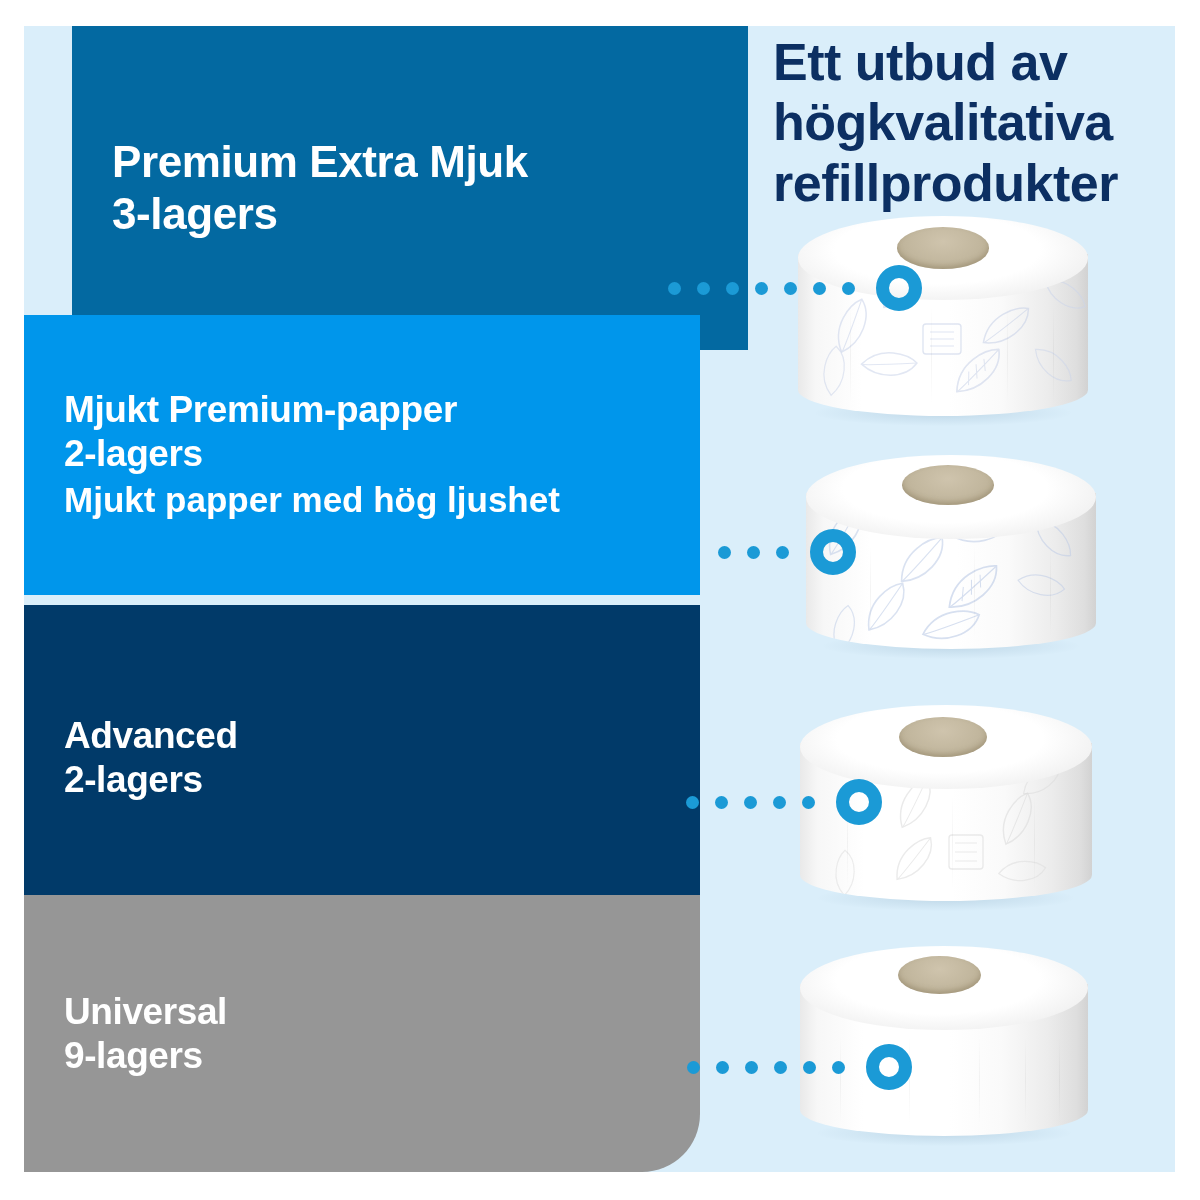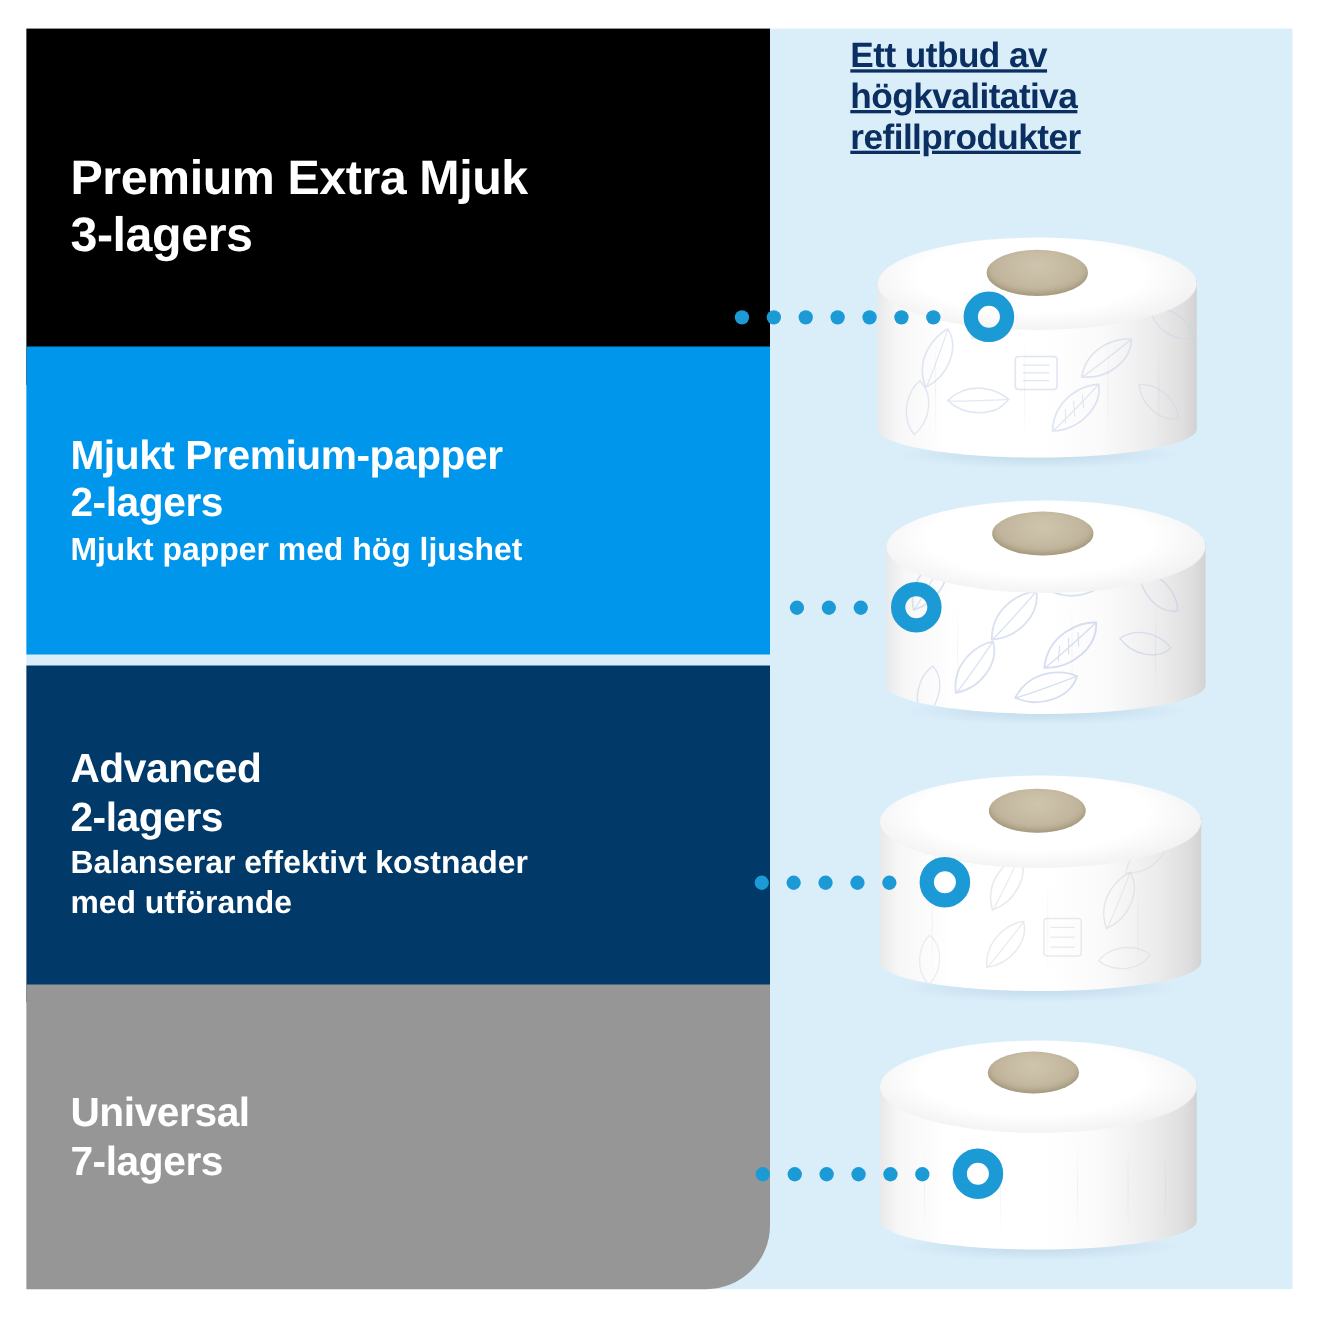--- a/index.html
+++ b/index.html
@@ -34,49 +34,48 @@
     color: #ffffff;
     font-weight: bold;
     font-size: 37px;
     line-height: 1.18;
     letter-spacing: -0.4px;
     white-space: pre-line;
   }
   .band-sub {
     color: #ffffff;
     font-weight: bold;
-    font-size: 29px;
+    font-size: 35px;
     line-height: 1.22;
     margin-top: 4px;
     white-space: pre-line;
   }
 
-  #band-0 { top: 26px;  height: 324px; background: #000000; }
+  #band-0 { top: 26px;  height: 324px; background: #0369a1; margin-left: 48px; }
   #band-1 { top: 315px; height: 280px; background: #0096eb; }
   #band-2 { top: 605px; height: 306px; background: #013a69; }
   #band-3 { top: 895px; height: 277px; background: #969696;
             border-bottom-right-radius: 58px; }
 
   #band-0 .band-title { font-size: 44px; }
   #band-0 .band-sub   { font-size: 27px; }
 
   
   .header {
     position: absolute;
     left: 773px; top: 32px;
     width: 400px;
   }
   .header-title {
     color: #0c2f62;
     font-weight: bold;
-    font-size: 32px;
+    font-size: 52px;
     line-height: 1.16;
     letter-spacing: -0.5px;
     white-space: pre-line;
-    text-decoration: underline;
   }
 
   
   .connector {
     position: absolute;
     display: flex;
     align-items: center;
     gap: 16px;
   }
   .conn-dot {
@@ -176,27 +175,25 @@
 
   <div class="band" id="band-1">
     <div class="band-title">Mjukt Premium-papper
 2-lagers</div>
     <div class="band-sub">Mjukt papper med hög ljushet</div>
   </div>
 
   <div class="band" id="band-2">
     <div class="band-title">Advanced
 2-lagers</div>
-    <div class="band-sub">Balanserar effektivt kostnader
-med utförande</div>
   </div>
 
   <div class="band" id="band-3">
     <div class="band-title">Universal
-7-lagers</div>
+9-lagers</div>
   </div>
 
   <div class="roll" style="left:798px; top:216px; width:290px; height:200px;">
     <div class="roll-wrap">
       <div class="roll-shadow"></div>
       <div class="roll-body">
         <div class="roll-emboss">
           <span class="leaf" style="left:26%; top:6%;  transform:rotate(-24deg);">
             <svg width="58" height="40" viewBox="0 0 58 40">
                 <path d="M3 34 C12 6 42 1 55 5 C52 26 26 40 3 34 Z" fill="none" stroke="#c9d3ea" stroke-width="1.6"></path>

